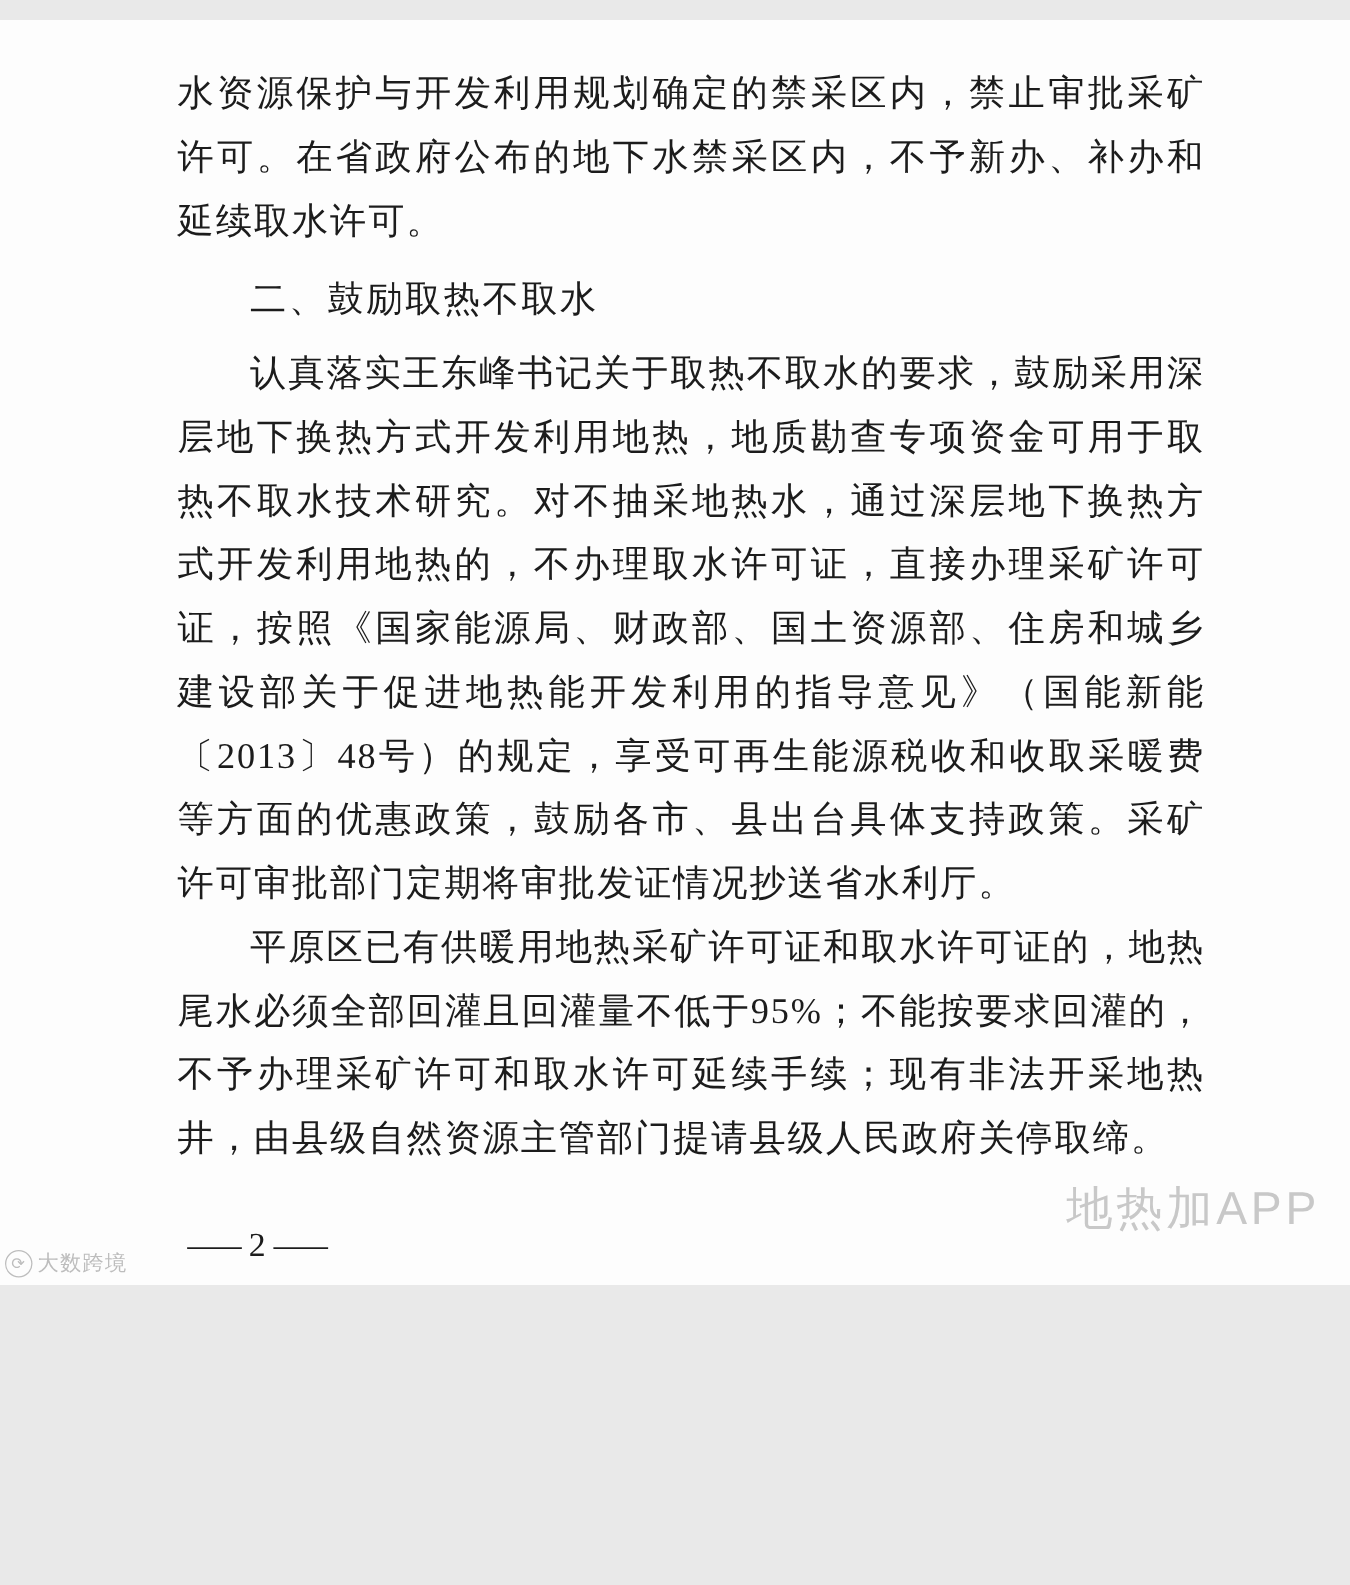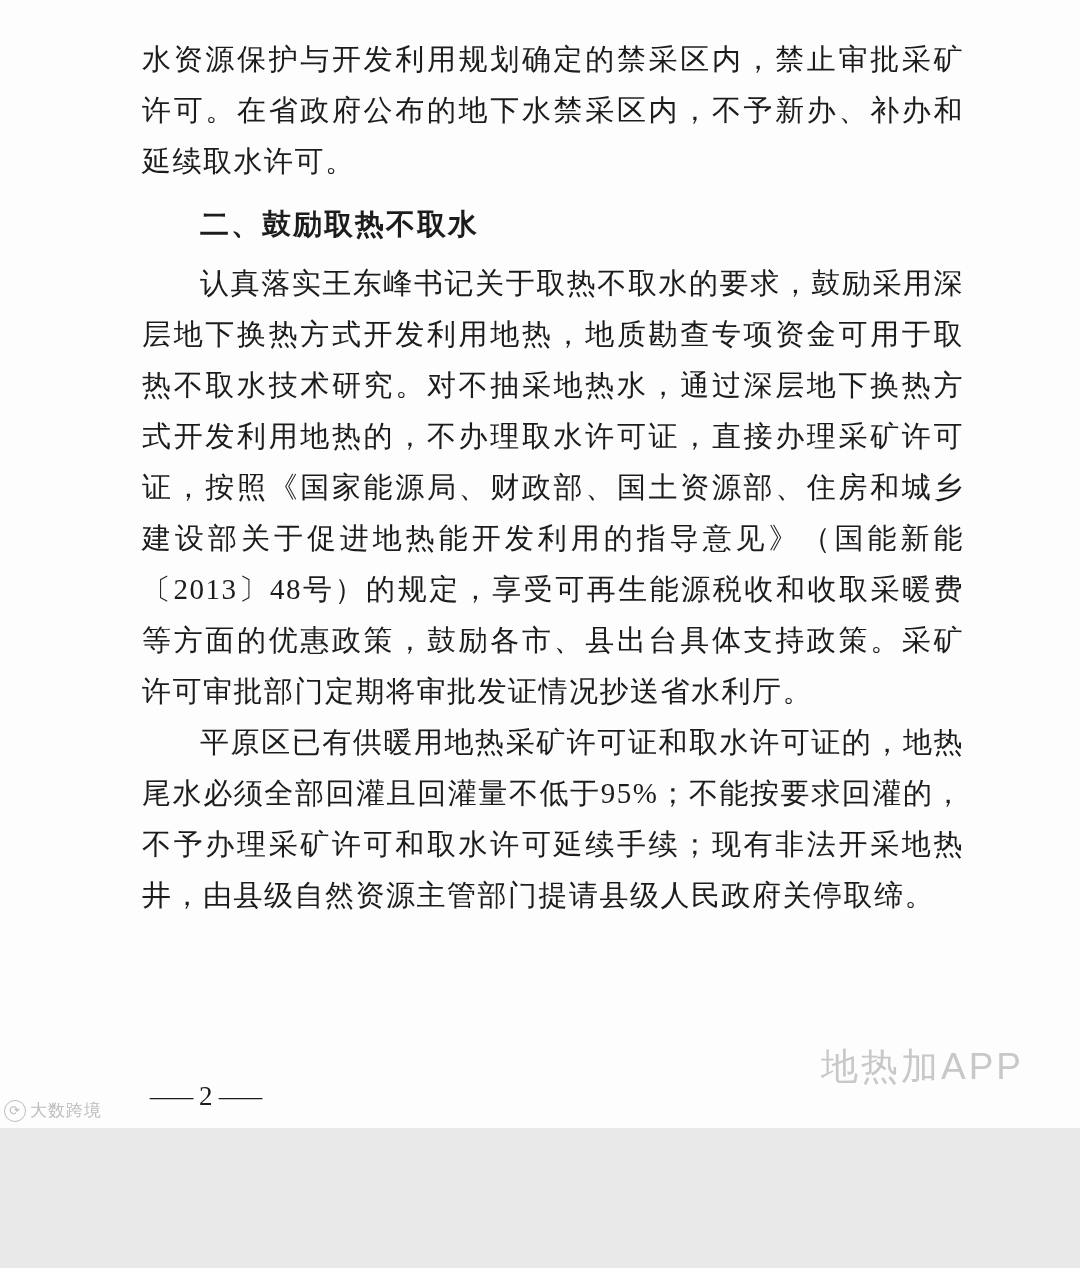--- a/index.html
+++ b/index.html
@@ -3,22 +3,22 @@
 <meta charset="utf-8">
 <style>
   html, body {
     margin: 0;
     padding: 0;
     background: #e9e9e9;
   }
   .page {
     position: relative;
     width: 1080px;
-    height: 1128px;
-    margin: 0 auto;
+    height: 1012px;
+    margin: 16px auto;
     background: #fdfdfd;
     overflow: hidden;
     font-family: "Liberation Serif", "DejaVu Serif", serif;
     color: #1c1c1c;
   }
   .content {
     padding: 34px 116px 0 142px;
     font-size: 29px;
     line-height: 51px;
     text-align: justify;
@@ -26,21 +26,21 @@
   }
   p.para {
     margin: 0;
   }
   p.para.indent {
     text-indent: 2em;
   }
   p.heading {
     margin: 12px 0 8px 0;
     text-indent: 2em;
-    font-weight: bold;
+    font-weight: normal;
     font-family: "Liberation Sans", "DejaVu Sans", sans-serif;
     letter-spacing: 2px;
   }
   .footer {
     position: absolute;
     left: 158px;
     bottom: 16px;
     font-size: 27px;
     color: #1c1c1c;
     display: flex;
@@ -74,21 +74,21 @@
     width: 20px;
     height: 20px;
     border: 1.5px solid #bdbdbd;
     border-radius: 50%;
     font-size: 13px;
     line-height: 1;
     color: #bdbdbd;
   }
   .wm-right {
     position: absolute;
-    right: 56px;
+    right: 24px;
     bottom: 36px;
     color: #c8c8c8;
     font-size: 37px;
     font-family: "Liberation Sans", "DejaVu Sans", sans-serif;
     letter-spacing: 3px;
   }
 </style>
 </head>
 <body>
 

